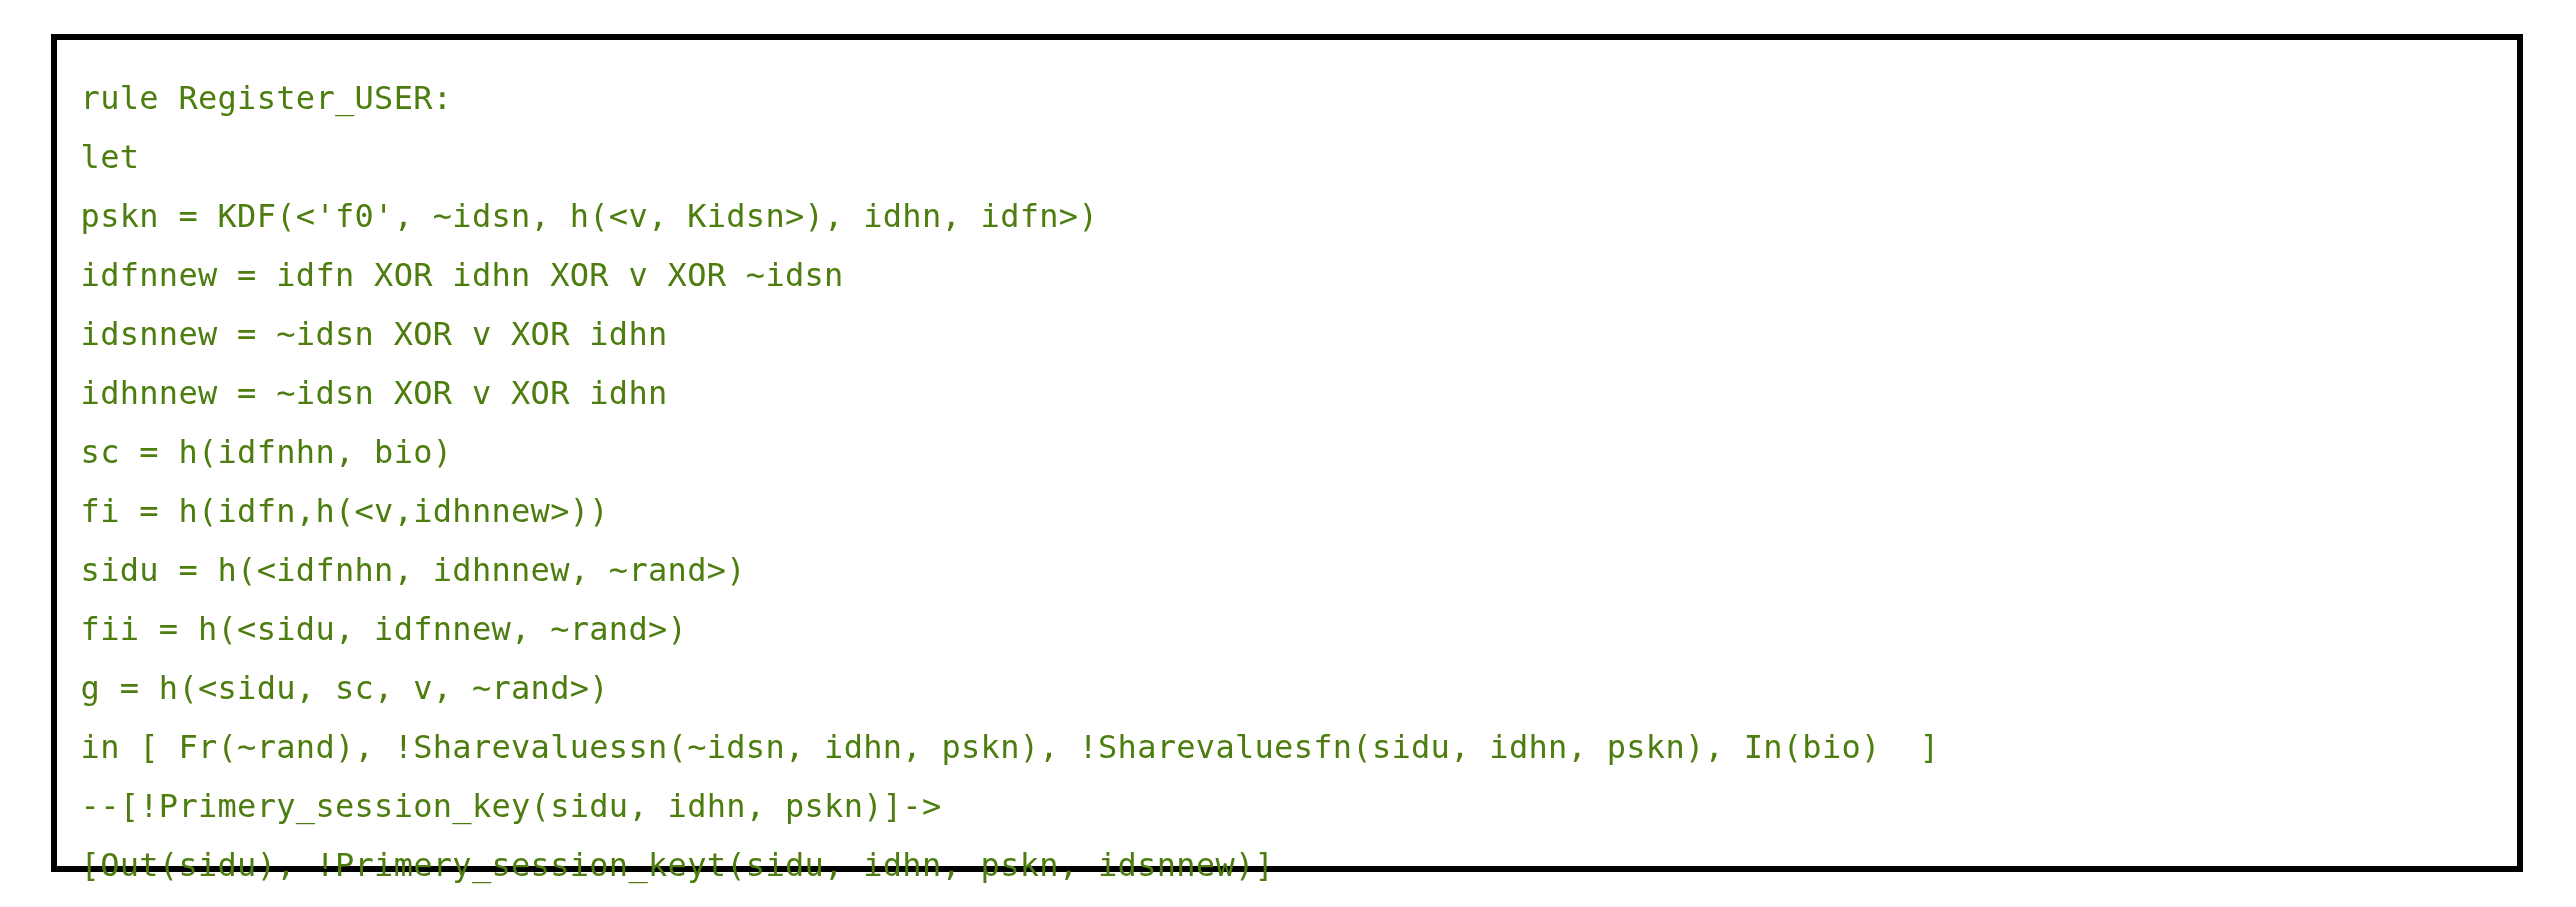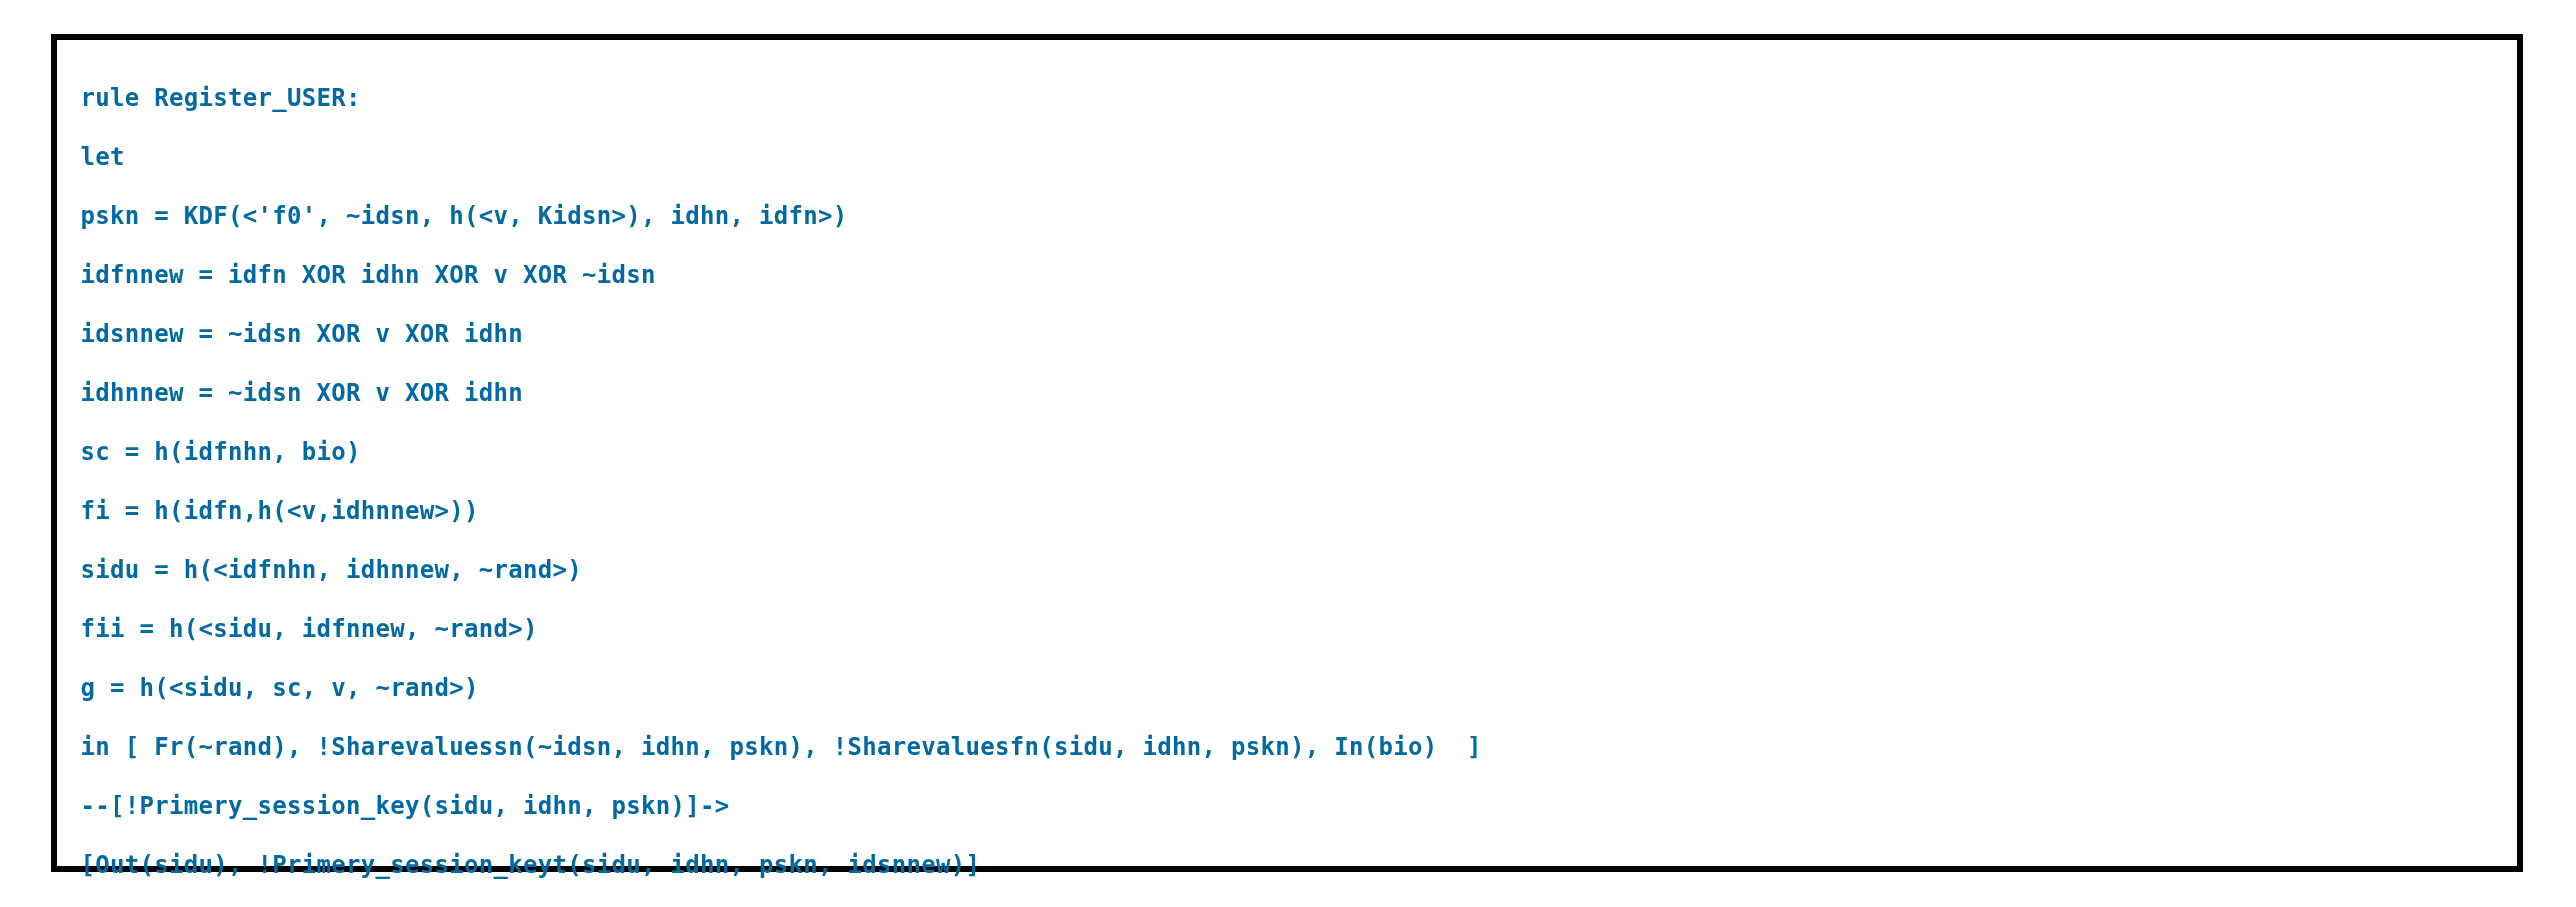--- a/index.html
+++ b/index.html
@@ -29,27 +29,27 @@
   #code-listing {
     position: absolute;
     left: 23.6px;
     top: 17px;
     right: 6.1px;
     bottom: 6.1px;
   }
 
   .code-line {
     font-family: "DejaVu Sans Mono", "Liberation Mono", monospace;
-    font-size: 24px;
+    font-size: 32px;
     line-height: 59px;
     height: 59px;
-    color: #0369a1;
+    color: #4d7c0f;
     white-space: pre;
     letter-spacing: 0.3px;
-    font-weight: 700;
+    font-weight: 400;
   }
 </style>
 </head>
 <body>
 
 <div id="code-frame">
   <pre id="code-listing"><div class="code-line">rule Register_USER:</div><div class="code-line">let</div><div class="code-line">pskn = KDF(&lt;'f0', ~idsn, h(&lt;v, Kidsn&gt;), idhn, idfn&gt;)</div><div class="code-line">idfnnew = idfn XOR idhn XOR v XOR ~idsn</div><div class="code-line">idsnnew = ~idsn XOR v XOR idhn</div><div class="code-line">idhnnew = ~idsn XOR v XOR idhn</div><div class="code-line">sc = h(idfnhn, bio)</div><div class="code-line">fi = h(idfn,h(&lt;v,idhnnew&gt;))</div><div class="code-line">sidu = h(&lt;idfnhn, idhnnew, ~rand&gt;)</div><div class="code-line">fii = h(&lt;sidu, idfnnew, ~rand&gt;)</div><div class="code-line">g = h(&lt;sidu, sc, v, ~rand&gt;)</div><div class="code-line">in [ Fr(~rand), !Sharevaluessn(~idsn, idhn, pskn), !Sharevaluesfn(sidu, idhn, pskn), In(bio)  ]</div><div class="code-line">--[!Primery_session_key(sidu, idhn, pskn)]-&gt;</div><div class="code-line">[Out(sidu), !Primery_session_keyt(sidu, idhn, pskn, idsnnew)]</div></pre>
 </div>
 
 

